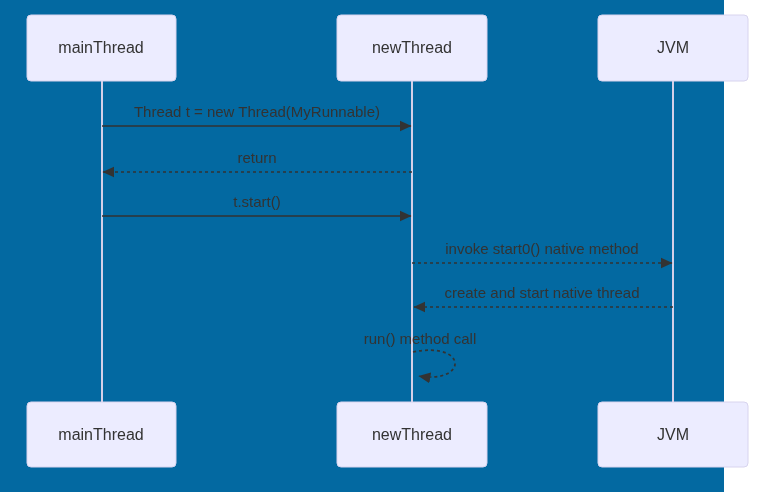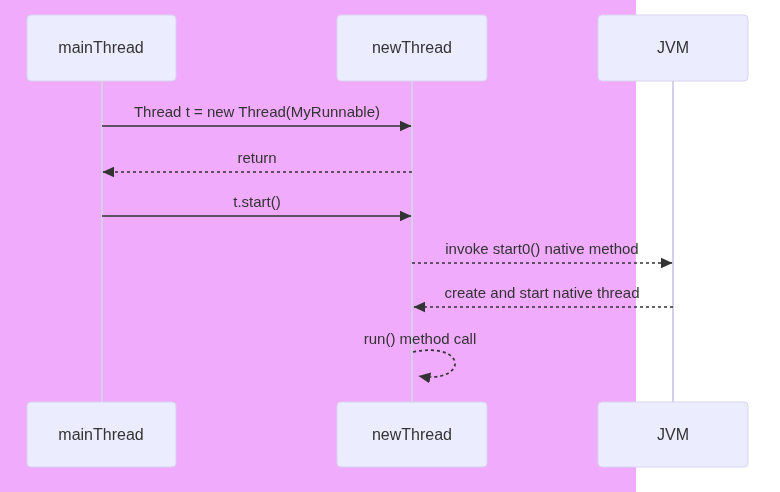--- a/index.html
+++ b/index.html
@@ -2,23 +2,23 @@
 <html><head>
 <meta charset="utf-8">
 <style>
   html, body {
     margin: 0; padding: 0;
     background: #ffffff;
     width: 780px; height: 492px;
     overflow: hidden;
   }
   #canvas {
-    width: 636px; height: 492px;
+    width: 724px; height: 492px;
     position: relative;
-    background: #f0abfc;
+    background: #0369a1;
     font-family: "Liberation Sans", sans-serif;
   }
   svg { display: block; }
   .actor-rect  { stroke-width: 1px; }
   .lifeline    { stroke-width: 2px; }
   .msg-line    { stroke-width: 1.7px; fill: none; }
   .dashed      { stroke-dasharray: 3 3; }
   .actor-label { font-family: "Liberation Sans", sans-serif; font-size: 16px; text-anchor: middle; }
   .msg-text    { font-family: "Liberation Sans", sans-serif; font-size: 15px; text-anchor: middle; }
 </style>

